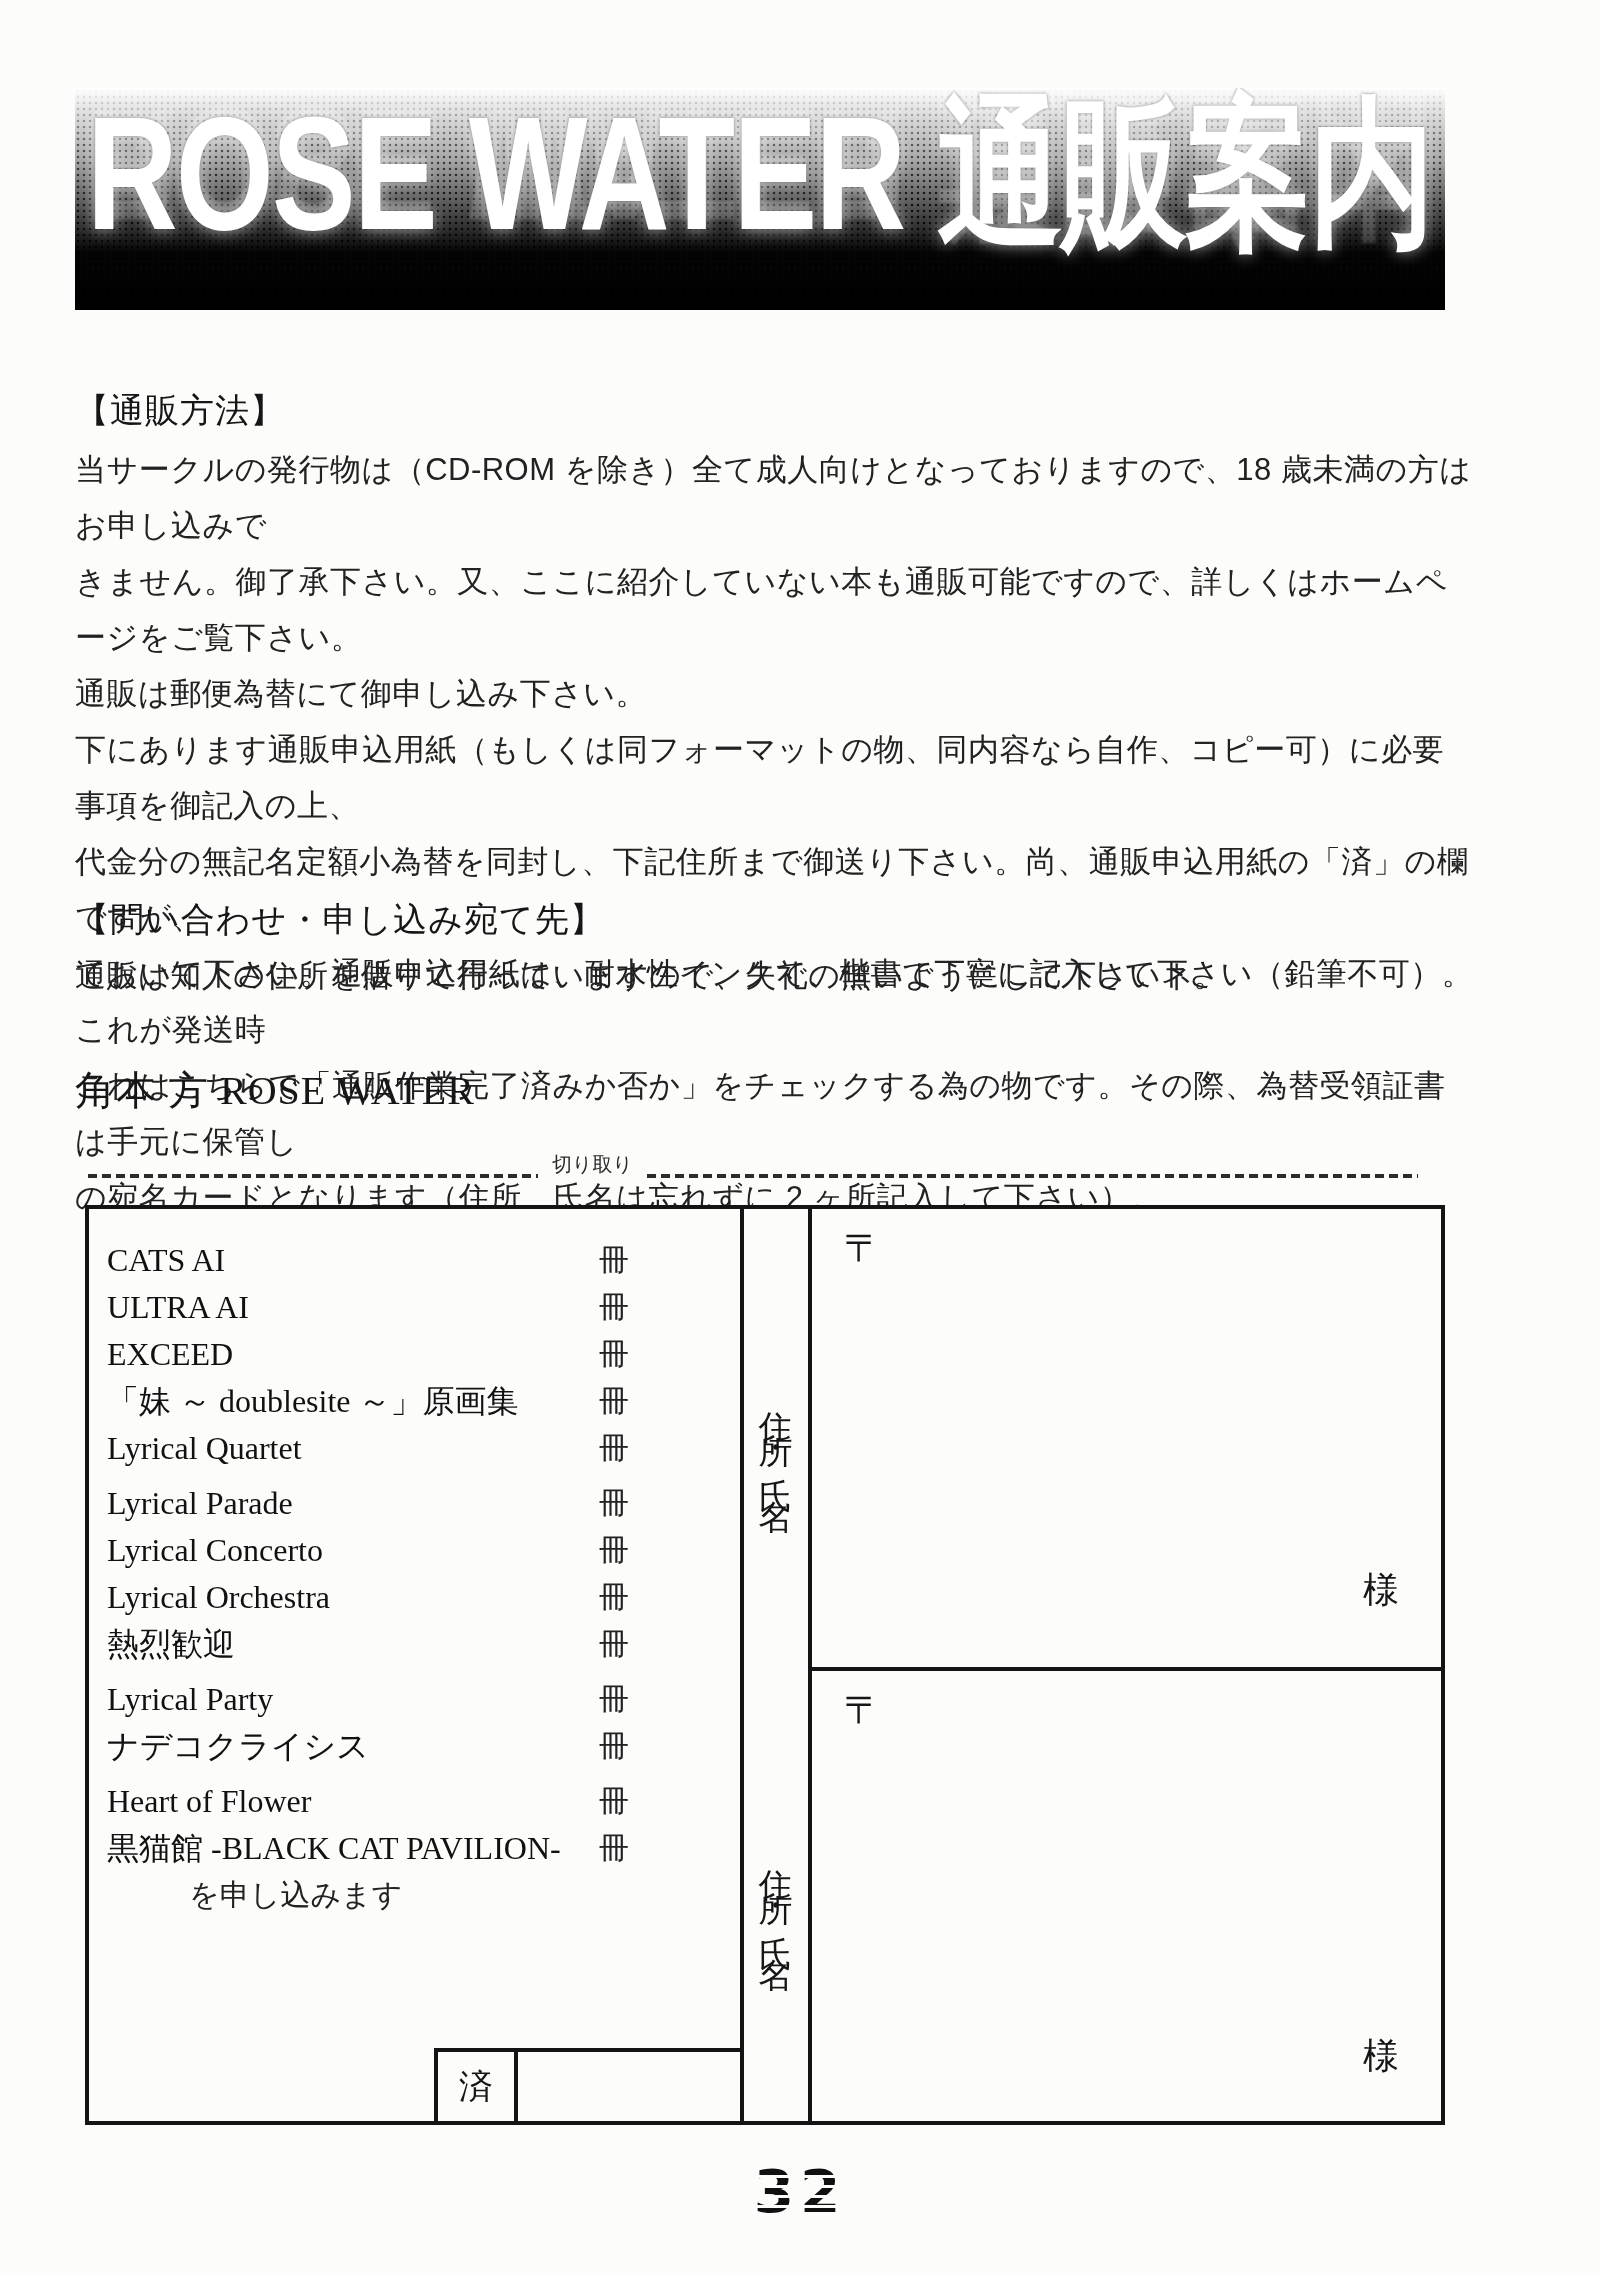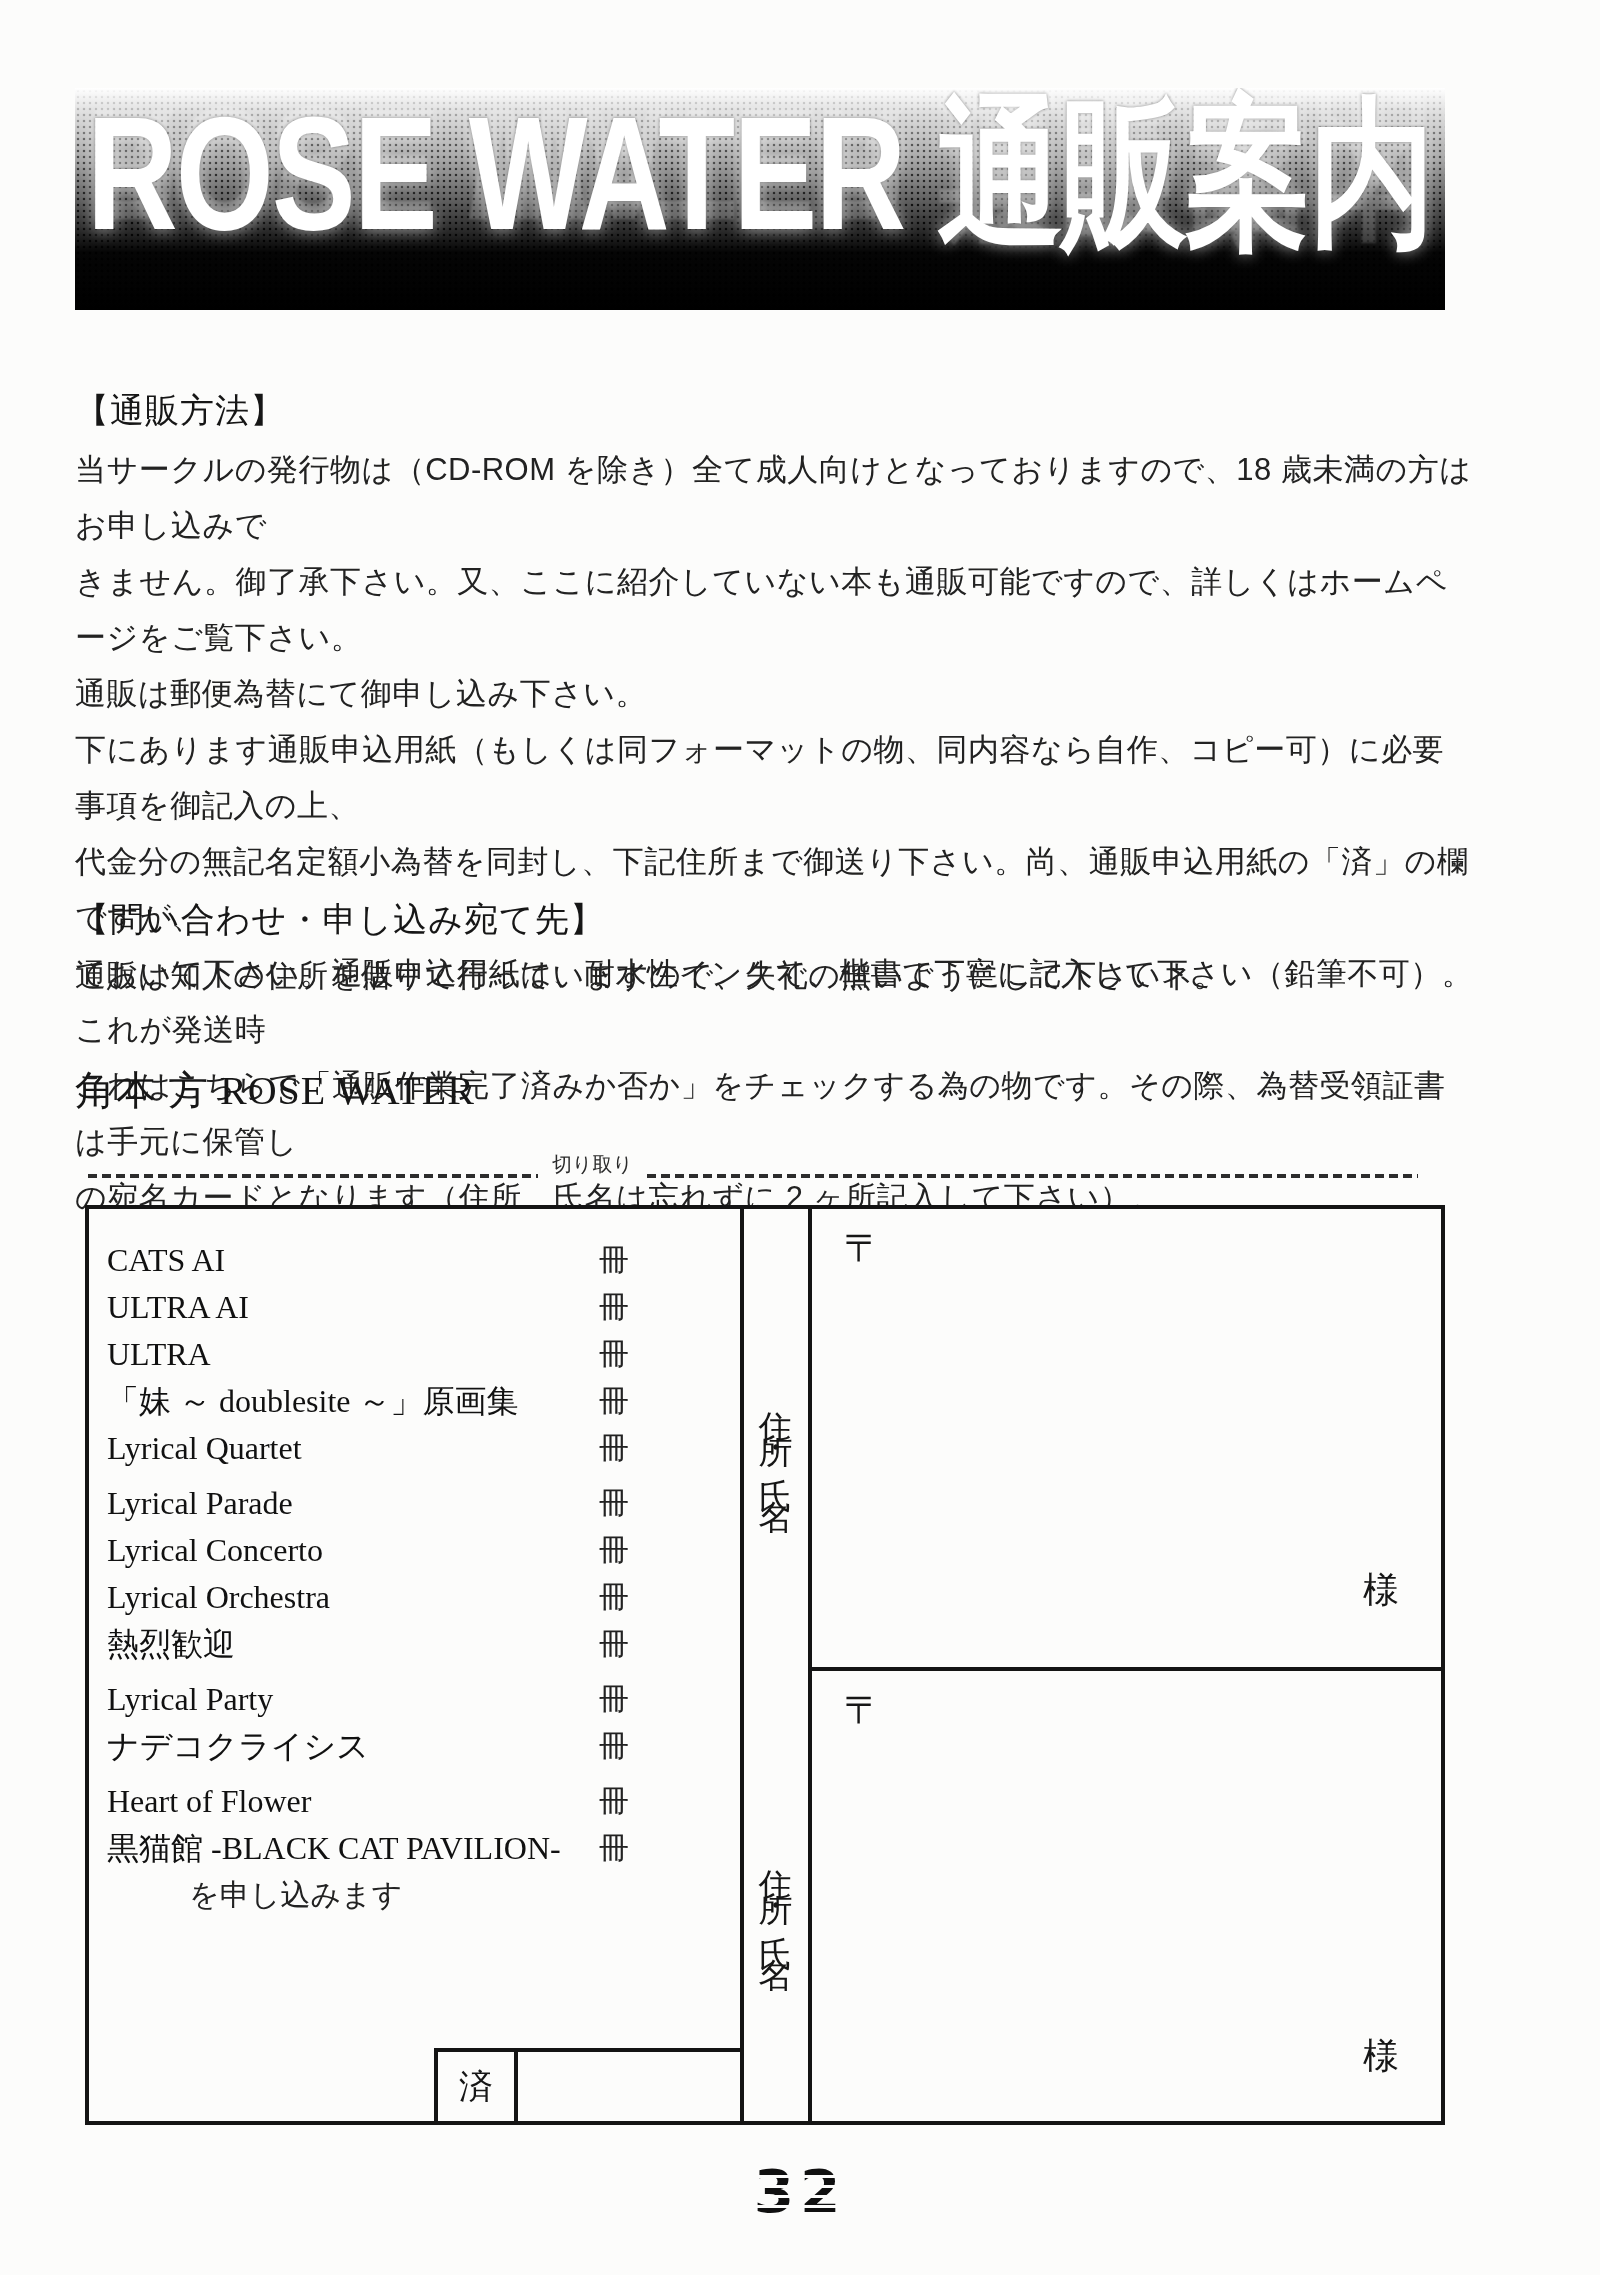--- a/index.html
+++ b/index.html
@@ -183,21 +183,21 @@
     <div class="form-left">
       <div class="item-row">
         <span class="item-title">CATS AI</span>
         <span class="item-unit">冊</span>
       </div>
       <div class="item-row">
         <span class="item-title">ULTRA AI</span>
         <span class="item-unit">冊</span>
       </div>
       <div class="item-row">
-        <span class="item-title">ULTRA</span>
+        <span class="item-title">EXCEED</span>
         <span class="item-unit">冊</span>
       </div>
       <div class="item-row">
         <span class="item-title">「妹 ～ doublesite ～」原画集</span>
         <span class="item-unit">冊</span>
       </div>
       <div class="item-row">
         <span class="item-title">Lyrical Quartet</span>
         <span class="item-unit">冊</span>
       </div>

